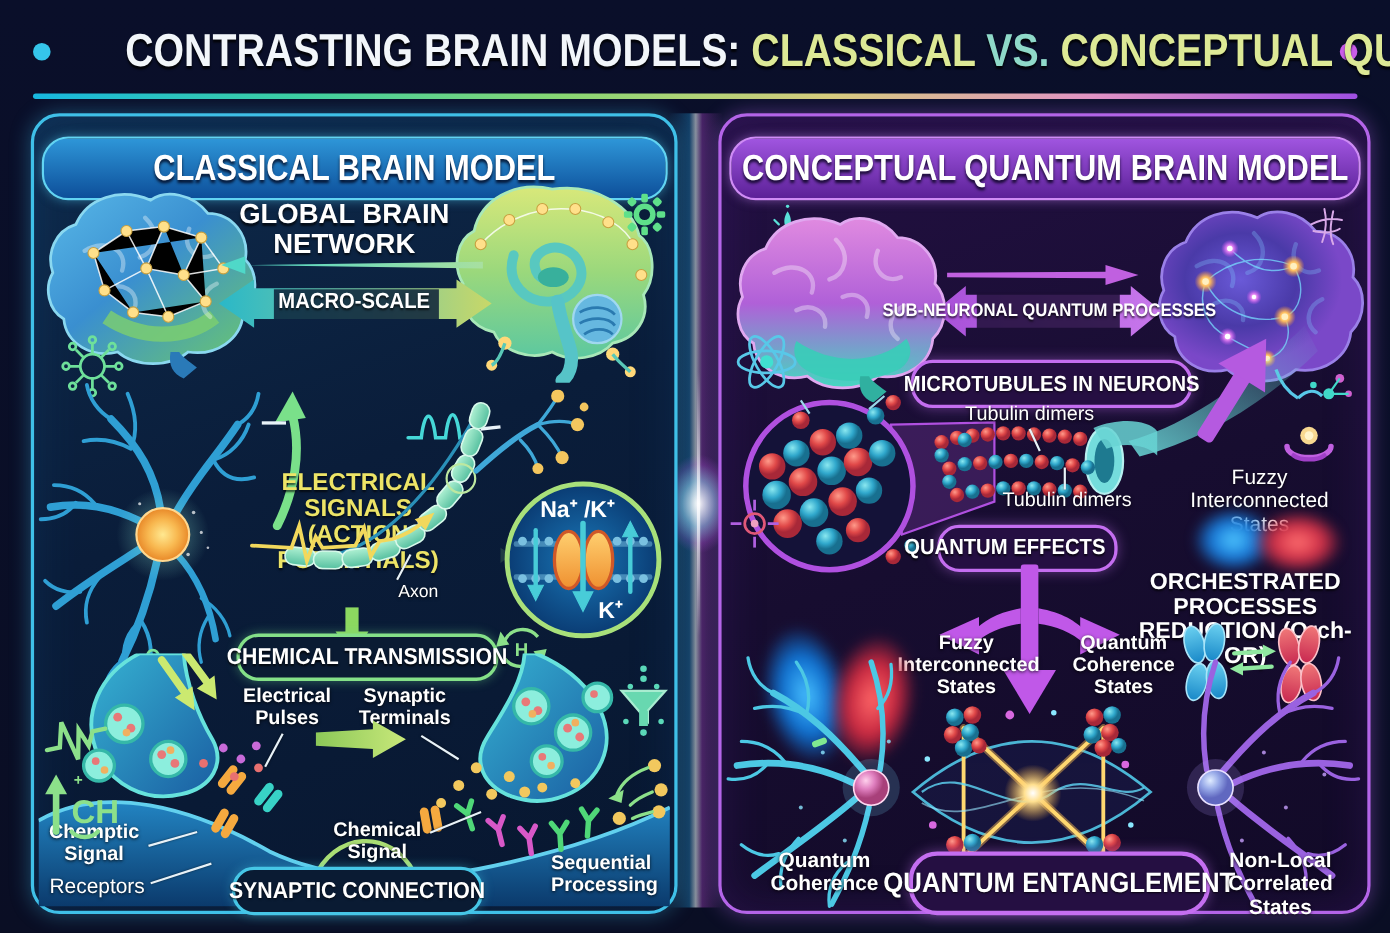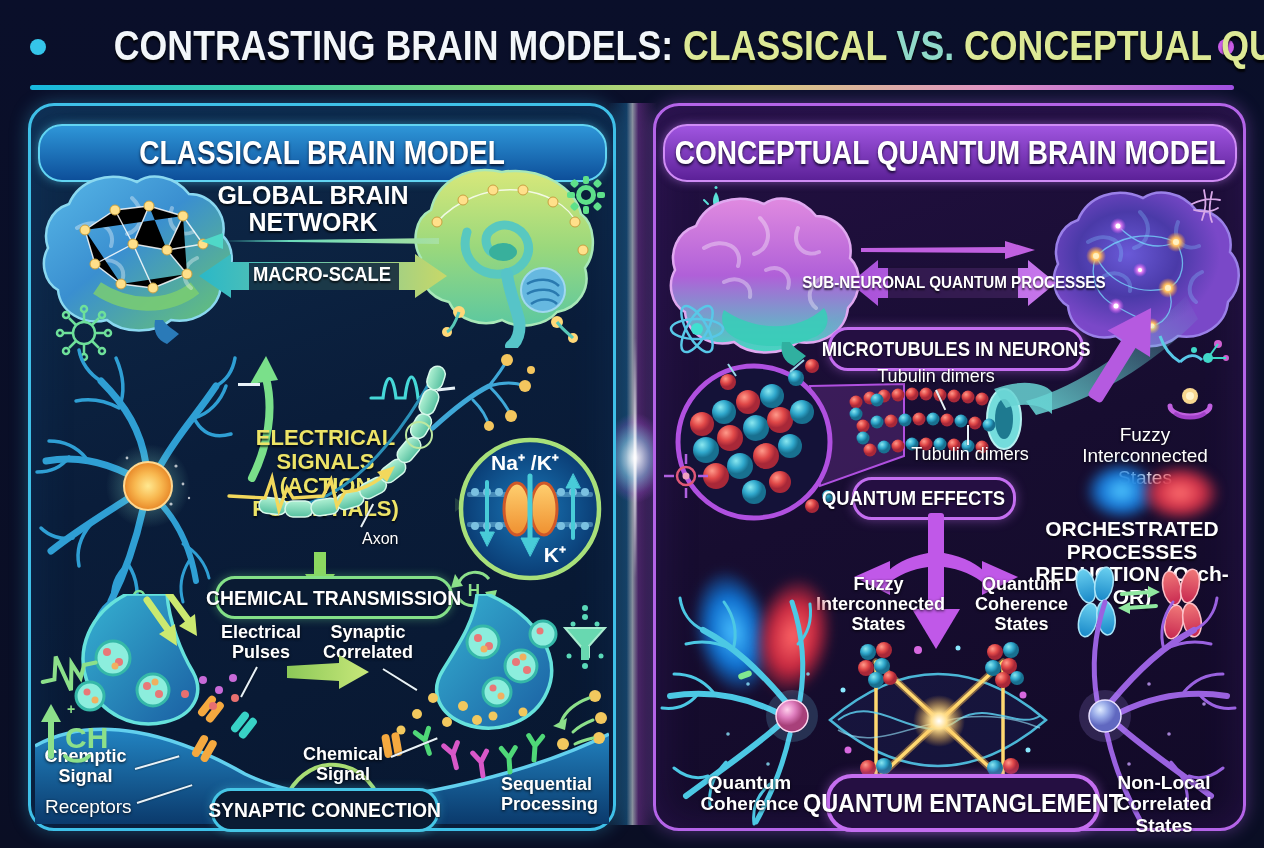--- a/index.html
+++ b/index.html
@@ -512,21 +512,21 @@
       <g transform="translate(352,152) rotate(-10)">
           <rect x="-4" y="-12" width="8" height="24" rx="4" fill="#f5a93f"></rect>
           <rect x="6" y="-12" width="8" height="24" rx="4" fill="#f5a93f"></rect>
         </g>
     </svg>
 
     <div class="abs ctr lbl pre" style="left:176px;top:516px;width:108px;">Electrical
 Pulses</div>
     <div class="leader" style="left:226px;top:560px;width:34px;transform:rotate(118deg);"></div>
     <div class="abs ctr lbl pre" style="left:282px;top:516px;width:110px;">Synaptic
-Correlated</div>
+Terminals</div>
     <div class="leader" style="left:352px;top:562px;width:40px;transform:rotate(32deg);"></div>
     <svg class="abs" style="left:256px;top:548px;" width="84" height="36" viewBox="0 0 84 36">
       <defs>
           <linearGradient id="ga2" x1="0" y1="0" x2="1" y2="0">
             <stop offset="0" stop-color="#8cc858"></stop>
             <stop offset="1" stop-color="#c8e87a"></stop>
           </linearGradient>
         </defs>
       <polygon points="0,12 52,9 52,1 82,18 52,35 52,27 0,24" fill="url(#ga2)"></polygon>
     </svg>

